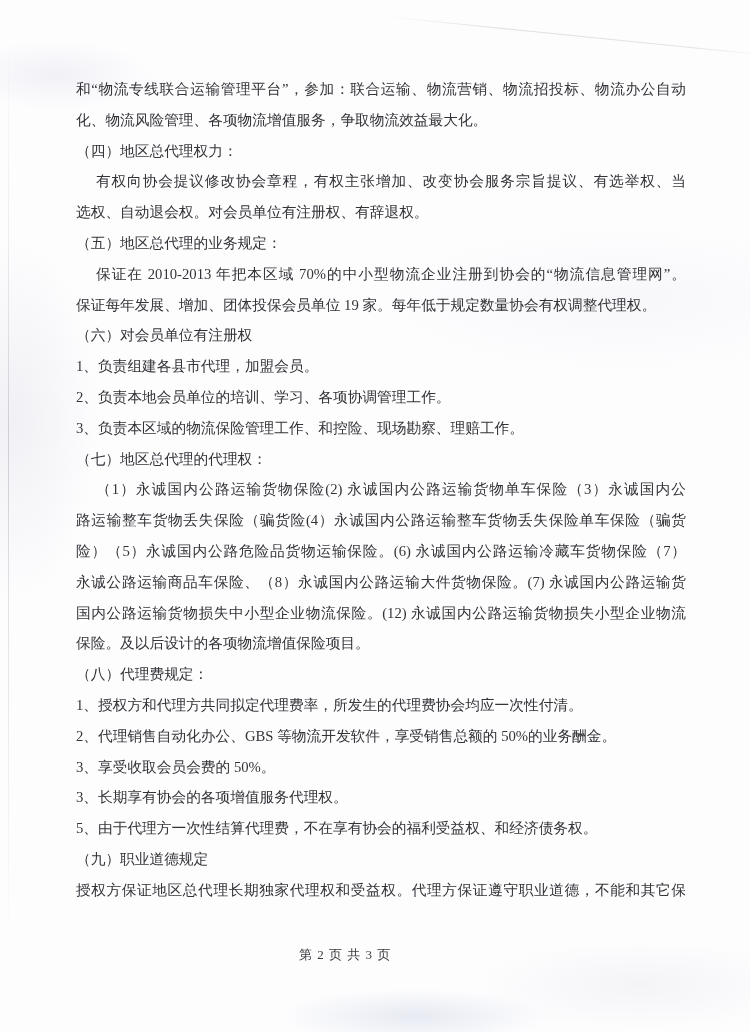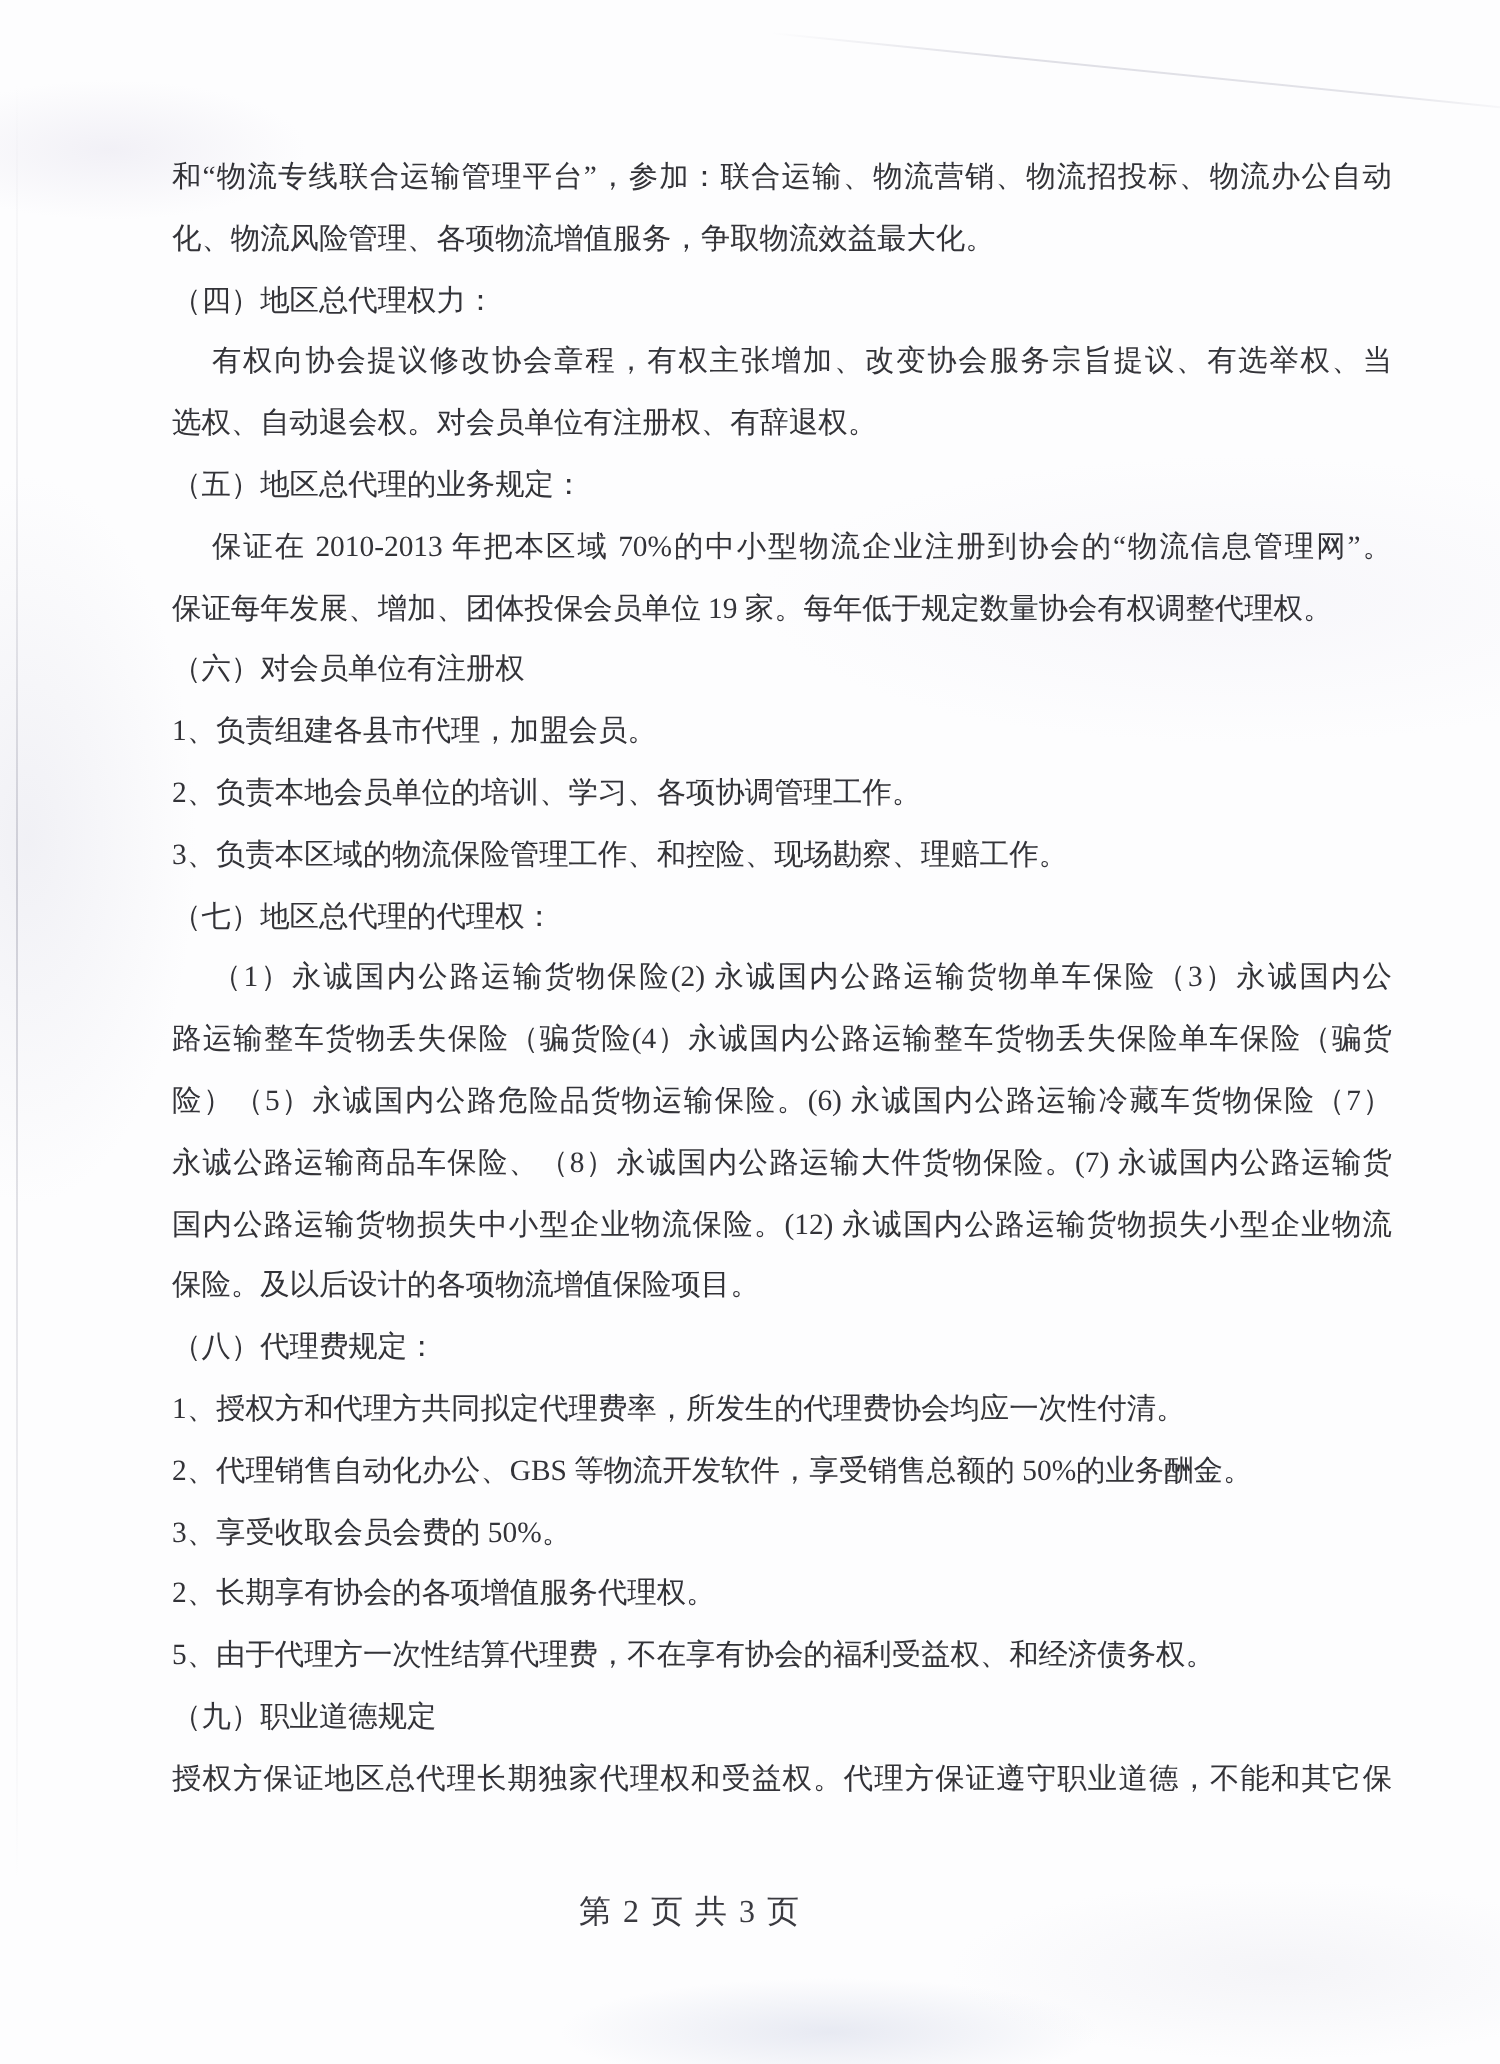--- a/index.html
+++ b/index.html
@@ -34,21 +34,21 @@
   .edge-line-left {
     position: absolute;
     left: 8px;
     top: 40px;
     width: 1px;
     height: 900px;
     background: linear-gradient(to bottom, rgba(150,150,165,0), rgba(150,150,165,0.22) 30%, rgba(120,120,140,0.30) 45%, rgba(150,150,165,0.15) 80%, rgba(150,150,165,0));
   }
   .content {
     position: absolute;
-    left: 86px;
+    left: 76px;
     top: 74px;
     width: 610px;
   }
   .tline {
     font-size: 14.7px;
     line-height: 30.8px;
     height: 30.8px;
     color: #333338;
     white-space: nowrap;
     text-align: justify;
@@ -61,21 +61,21 @@
   }
   .tline.indent {
     text-indent: 20px;
   }
   .footer {
     position: absolute;
     top: 946px;
     left: 0;
     width: 690px;
     text-align: center;
-    font-size: 16px;
+    font-size: 13px;
     color: #3a3a40;
     letter-spacing: 1px;
   }
 </style>
 </head>
 <body>
 
 <div class="scan-page">
   <div class="crease"></div>
   <div class="edge-line-left"></div>
@@ -98,20 +98,20 @@
       <div class="tline indent fill">（1）永诚国内公路运输货物保险(2) 永诚国内公路运输货物单车保险（3）永诚国内公</div>
       <div class="tline fill">路运输整车货物丢失保险（骗货险(4）永诚国内公路运输整车货物丢失保险单车保险（骗货</div>
       <div class="tline fill">险）（5）永诚国内公路危险品货物运输保险。(6) 永诚国内公路运输冷藏车货物保险（7）</div>
       <div class="tline fill">永诚公路运输商品车保险、（8）永诚国内公路运输大件货物保险。(7) 永诚国内公路运输货</div>
       <div class="tline fill">国内公路运输货物损失中小型企业物流保险。(12) 永诚国内公路运输货物损失小型企业物流</div>
       <div class="tline">保险。及以后设计的各项物流增值保险项目。</div>
       <div class="tline">（八）代理费规定：</div>
       <div class="tline">1、授权方和代理方共同拟定代理费率，所发生的代理费协会均应一次性付清。</div>
       <div class="tline">2、代理销售自动化办公、GBS 等物流开发软件，享受销售总额的 50%的业务酬金。</div>
       <div class="tline">3、享受收取会员会费的 50%。</div>
-      <div class="tline">2、长期享有协会的各项增值服务代理权。</div>
+      <div class="tline">3、长期享有协会的各项增值服务代理权。</div>
       <div class="tline">5、由于代理方一次性结算代理费，不在享有协会的福利受益权、和经济债务权。</div>
       <div class="tline">（九）职业道德规定</div>
       <div class="tline fill">授权方保证地区总代理长期独家代理权和受益权。代理方保证遵守职业道德，不能和其它保</div>
     </div>
 
   <div class="footer">第 2 页 共 3 页</div>
 </div>
 
 </body></html>

